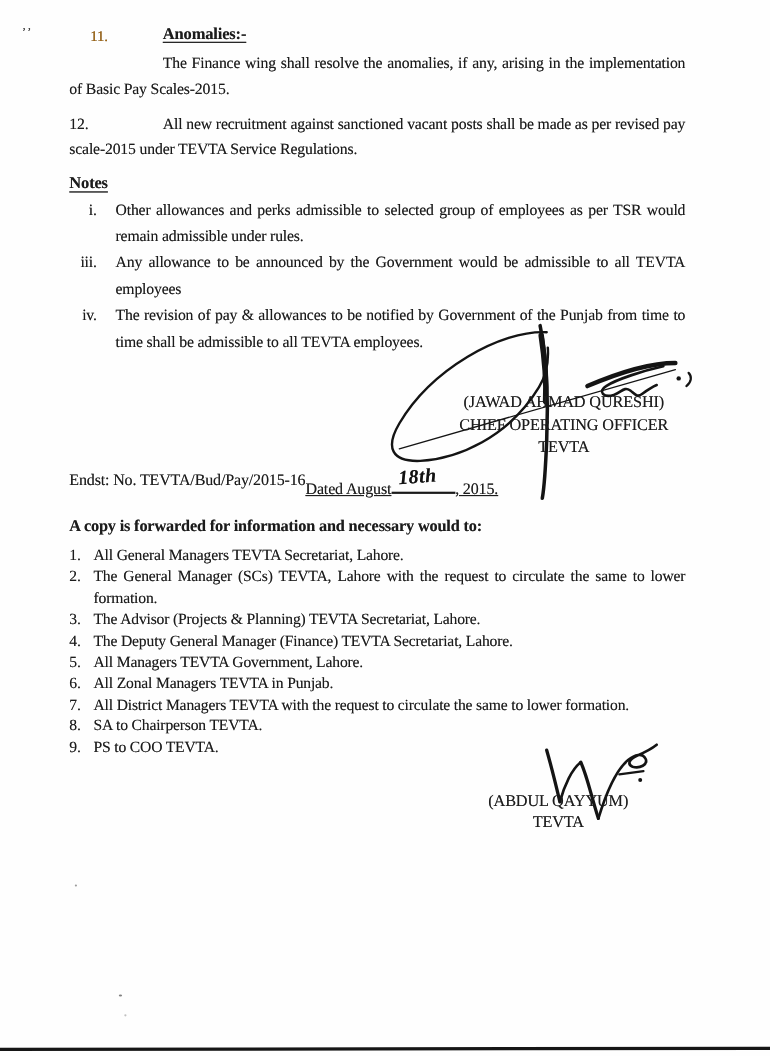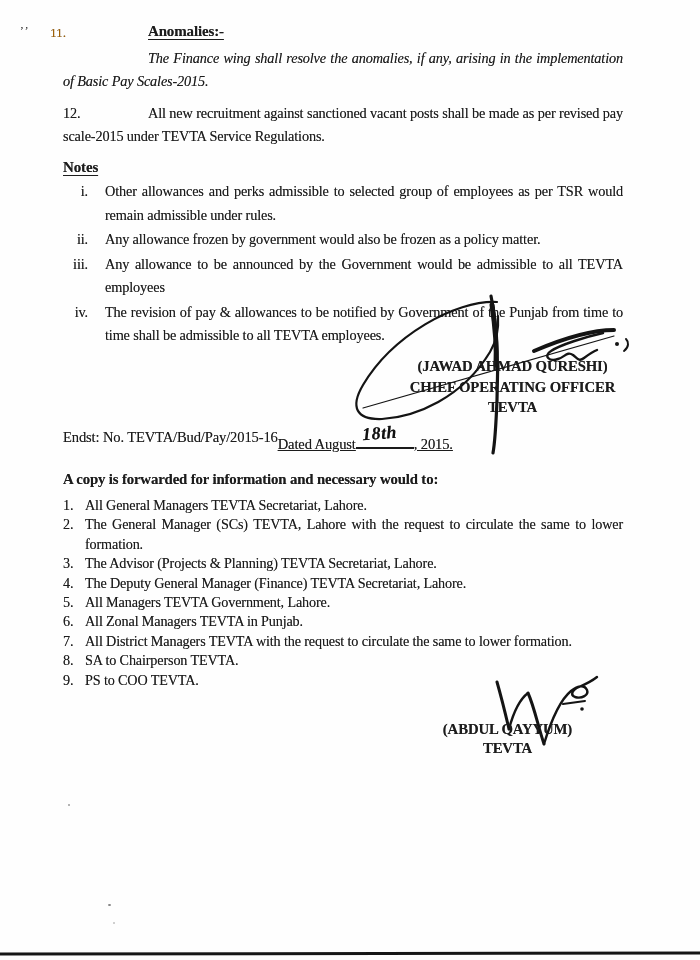--- a/index.html
+++ b/index.html
@@ -7,28 +7,28 @@
     position:relative;width:700px;height:960px;background:#fefefe;overflow:hidden;
     font-family:"Liberation Serif","DejaVu Serif",serif;
     color:#1c1c1c;letter-spacing:-0.15px;
     text-shadow:0 0 0.3px rgba(20,20,20,0.55);
   }
   .abs{position:absolute;}
   .b{font-weight:bold;}
   .ul{text-decoration:underline;text-underline-offset:3px;text-decoration-thickness:1.4px;}
   .body-text{font-size:14.3px;line-height:23px;text-align:justify;}
   .stray{color:#3a3a3a;font-size:11px;letter-spacing:2px;}
-  .num11{font-size:13.5px;color:#a16207;}
+  .num11{font-size:13.5px;color:#a16207;margin-left:32px;}
   .h1{font-size:15px;text-decoration:underline;}
   .para12-num{display:inline-block;width:85px;}
   .indent{text-indent:85px;}
   .notes-item{display:flex;margin-bottom:1px;}
   .note-num{flex:0 0 25px;text-align:right;font-size:14.3px;line-height:23.5px;}
   .note-text{flex:1;margin-left:17px;font-size:14.3px;line-height:23.5px;text-align:justify;}
-  .sig-block{text-align:center;font-weight:bold;}
+  .sig-block{text-align:center;font-weight:normal;}
   .coo-block{width:235px;font-size:14.8px;line-height:20.5px;}
   .gm-block{width:245px;font-size:14.8px;line-height:19.3px;}
   .endst-row{width:559px;display:flex;justify-content:flex-start;font-size:14.6px;}
   .date-right{white-space:nowrap;text-decoration:underline;}
   .date-fill{
     display:inline-block;width:58px;border-bottom:2px solid #1a1a1a;
     text-align:center;vertical-align:baseline;position:relative;height:18px;
   }
   .handwritten{
     position:absolute;left:6px;top:-6px;
@@ -47,36 +47,32 @@
 </head>
 <body>
 
 <div class="page">
 
   <span class="abs stray" style="left:20px;top:24px;">’’</span>
 
   <span class="abs num11" style="left:50px;top:25px;">11.</span>
   <span class="abs b ul h1" style="left:148px;top:23px;">Anomalies:-</span>
 
-  <div class="abs body-text indent" style="left:63px;top:47px;width:560px;font-style:italic;">The Finance wing shall resolve the anomalies, if any, arising in the implementation of Basic Pay Scales-2015.</div>
+  <div class="abs body-text indent" style="left:63px;top:47px;width:560px;">The Finance wing shall resolve the anomalies, if any, arising in the implementation of Basic Pay Scales-2015.</div>
 
   <div class="abs body-text" style="left:63px;top:102px;width:560px;">
     <span class="para12-num">12.</span><span>All new recruitment against sanctioned vacant posts shall be made as per revised pay scale-2015 under TEVTA Service Regulations.</span>
   </div>
 
   <div class="abs b ul h1" style="left:63px;top:159px;">Notes</div>
 
   <div class="abs" style="left:63px;top:180px;width:560px;">
     <div class="notes-item">
       <span class="note-num">i.</span>
       <span class="note-text">Other allowances and perks admissible to selected group of employees as per TSR would remain admissible under rules.</span>
-    </div>
-    <div class="notes-item">
-      <span class="note-num">ii.</span>
-      <span class="note-text">Any allowance frozen by government would also be frozen as a policy matter.</span>
     </div>
     <div class="notes-item">
       <span class="note-num">iii.</span>
       <span class="note-text">Any allowance to be announced by the Government would be admissible to all TEVTA employees</span>
     </div>
     <div class="notes-item">
       <span class="note-num">iv.</span>
       <span class="note-text">The revision of pay &amp; allowances to be notified by Government of the Punjab from time to time shall be admissible to all TEVTA employees.</span>
     </div>
   </div>

